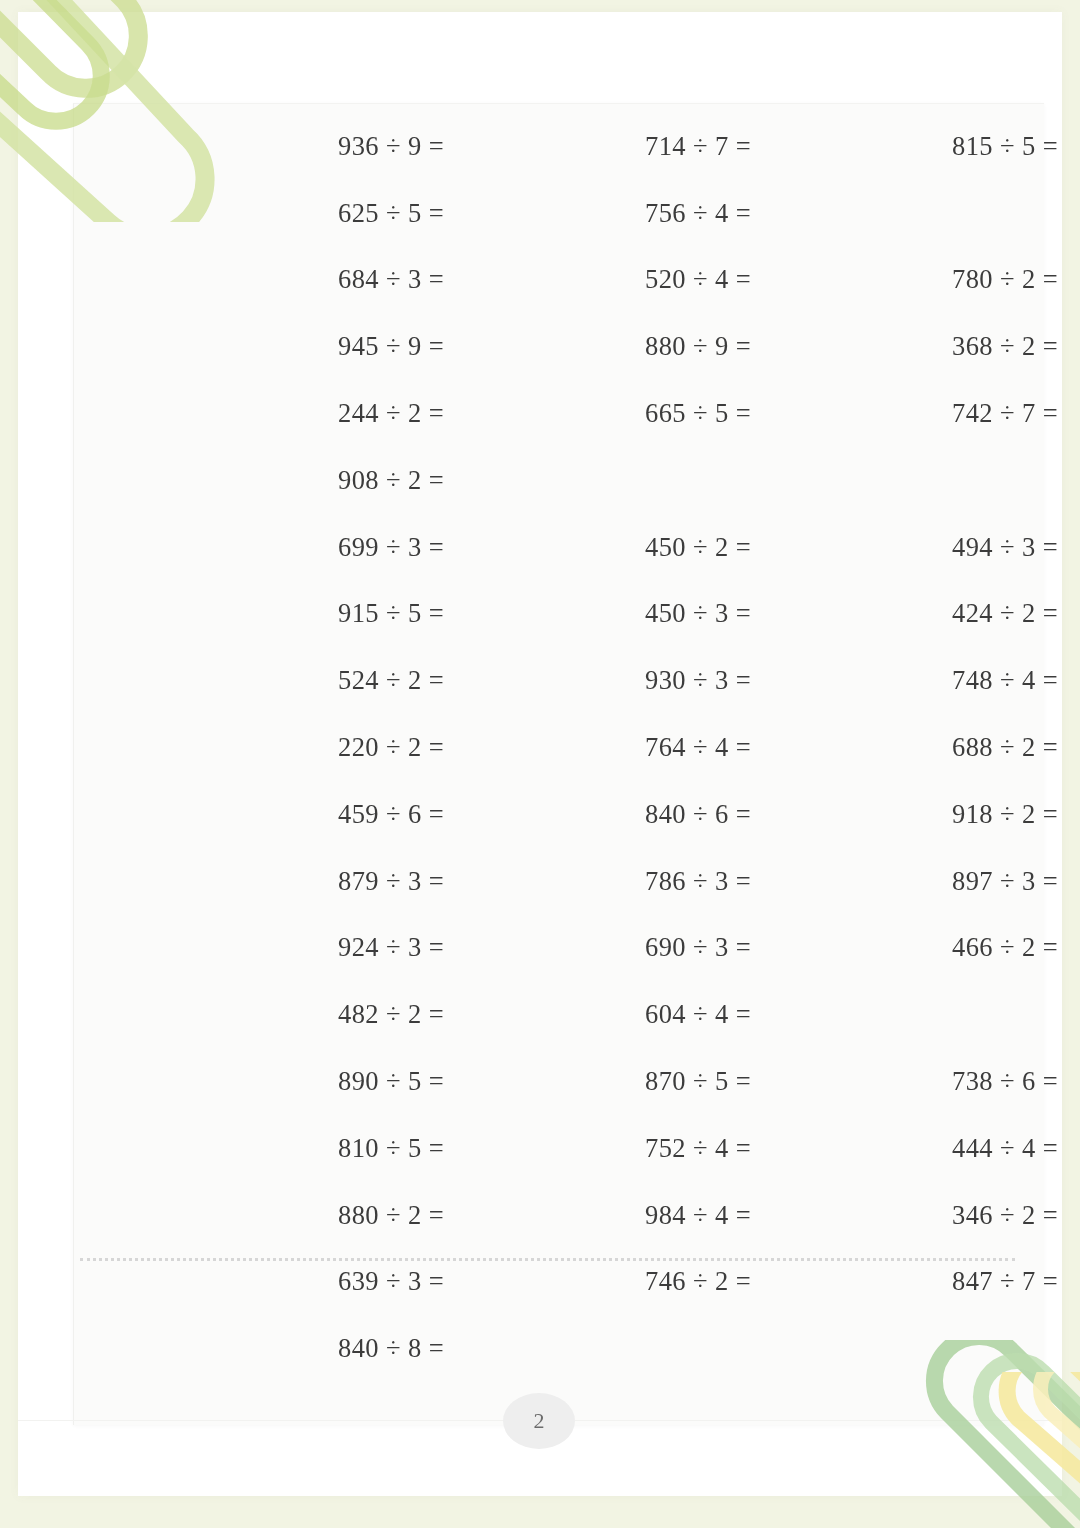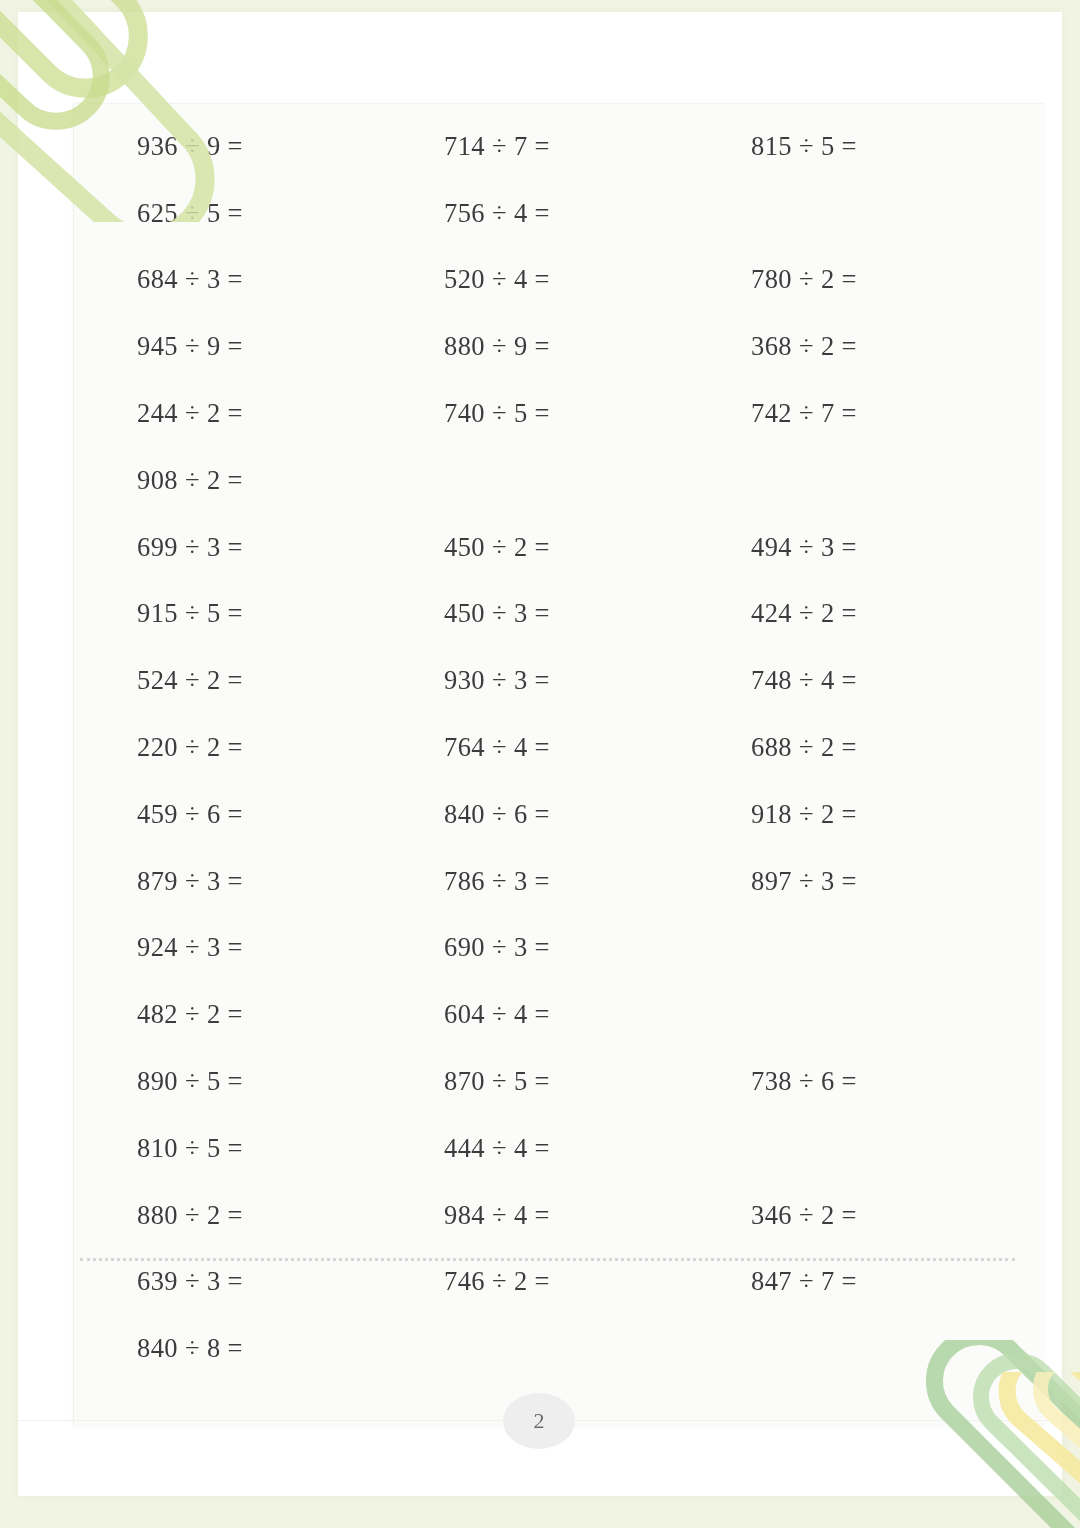--- a/index.html
+++ b/index.html
@@ -14,20 +14,21 @@
     font-family: "Liberation Serif", serif;
   }
 
   
   #worksheet-root {
     position: relative;
     width: 1080px;
     height: 1528px;
     background: #f2f4e3;
     overflow: hidden;
+    text-align: right;
   }
 
   
   .paper-sheet {
     position: absolute;
     left: 18px;
     top: 12px;
     width: 1044px;
     height: 1484px;
     background: #ffffff;
@@ -165,21 +166,21 @@
             <div class="problem-cell">520 ÷ 4 =</div>
             <div class="problem-cell">780 ÷ 2 =</div>
           </div>
           <div class="problem-row">
             <div class="problem-cell">945 ÷ 9 =</div>
             <div class="problem-cell">880 ÷ 9 =</div>
             <div class="problem-cell">368 ÷ 2 =</div>
           </div>
           <div class="problem-row">
             <div class="problem-cell">244 ÷ 2 =</div>
-            <div class="problem-cell">740 ÷ 5 =</div>
+            <div class="problem-cell">665 ÷ 5 =</div>
             <div class="problem-cell">742 ÷ 7 =</div>
           </div>
           <div class="problem-row">
             <div class="problem-cell">908 ÷ 2 =</div>
           </div>
           <div class="problem-row">
             <div class="problem-cell">699 ÷ 3 =</div>
             <div class="problem-cell">450 ÷ 2 =</div>
             <div class="problem-cell">494 ÷ 3 =</div>
           </div>
@@ -204,32 +205,34 @@
             <div class="problem-cell">918 ÷ 2 =</div>
           </div>
           <div class="problem-row">
             <div class="problem-cell">879 ÷ 3 =</div>
             <div class="problem-cell">786 ÷ 3 =</div>
             <div class="problem-cell">897 ÷ 3 =</div>
           </div>
           <div class="problem-row">
             <div class="problem-cell">924 ÷ 3 =</div>
             <div class="problem-cell">690 ÷ 3 =</div>
+            <div class="problem-cell">466 ÷ 2 =</div>
           </div>
           <div class="problem-row">
             <div class="problem-cell">482 ÷ 2 =</div>
             <div class="problem-cell">604 ÷ 4 =</div>
           </div>
           <div class="problem-row">
             <div class="problem-cell">890 ÷ 5 =</div>
             <div class="problem-cell">870 ÷ 5 =</div>
             <div class="problem-cell">738 ÷ 6 =</div>
           </div>
           <div class="problem-row">
             <div class="problem-cell">810 ÷ 5 =</div>
+            <div class="problem-cell">752 ÷ 4 =</div>
             <div class="problem-cell">444 ÷ 4 =</div>
           </div>
           <div class="problem-row">
             <div class="problem-cell">880 ÷ 2 =</div>
             <div class="problem-cell">984 ÷ 4 =</div>
             <div class="problem-cell">346 ÷ 2 =</div>
           </div>
           <div class="problem-row">
             <div class="problem-cell">639 ÷ 3 =</div>
             <div class="problem-cell">746 ÷ 2 =</div>

